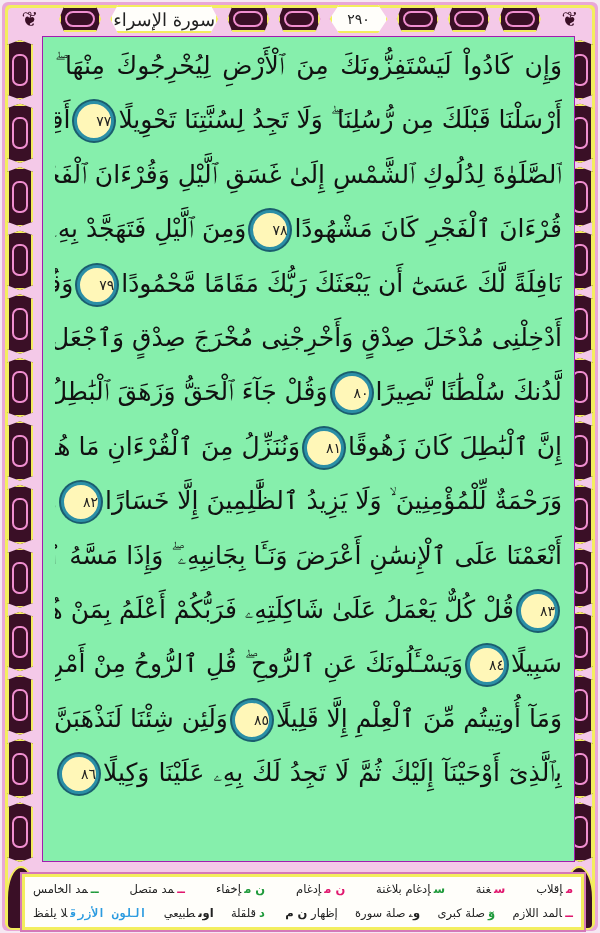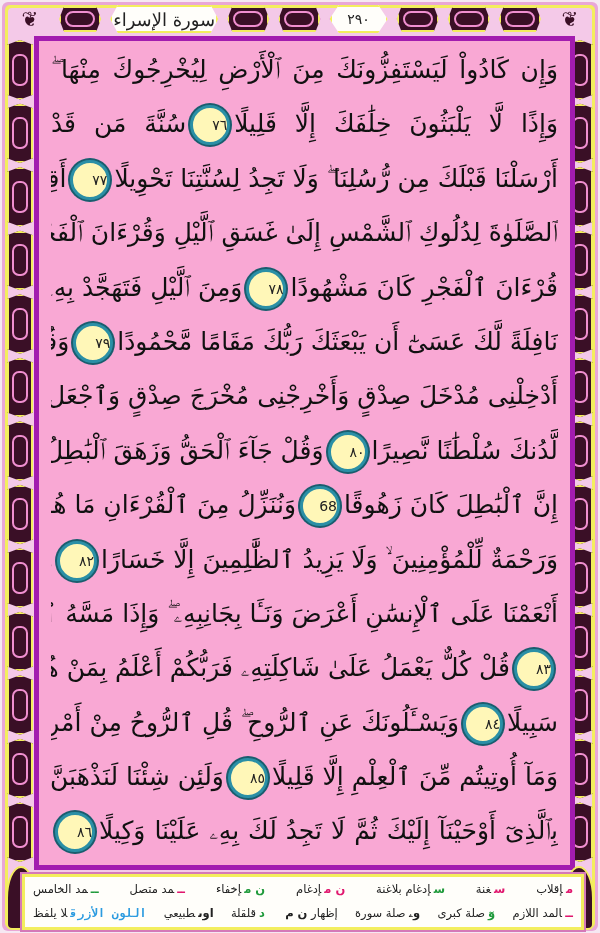--- a/index.html
+++ b/index.html
@@ -21,21 +21,21 @@
   .corner { width:40px; height:30px; display:flex; align-items:center; justify-content:center; font-size:20px; color:#3a0f26; }
 
   
   .side { position:absolute; top:40px; width:26px; height:822px; display:flex; flex-direction:column; gap:4px; }
   .side.left { left:7px; }
   .side.right { right:7px; }
   .side .vcell { flex:1; background:#3a0f26; border:2px solid #f3ee5e; outline:1px solid #d579b8; clip-path:polygon(0 8%,50% 0,100% 8%,100% 92%,50% 100%,0 92%); display:flex; align-items:center; justify-content:center; }
   .side .vcell span { width:12px; height:28px; border:2px solid #f08fd0; border-radius:7px; }
 
   
-  .text-box { position:absolute; left:34px; top:36px; width:531px; height:824px; background:#f9a8d4; border:5px solid #a21caf; }
+  .text-box { position:absolute; left:42px; top:36px; width:531px; height:824px; background:#86efac; border:1px solid #a21caf; }
   .lines { position:absolute; left:12px; right:12px; top:2px; direction:rtl; }
   .line { height:54.4px; line-height:54.4px; font-family:"DejaVu Sans", sans-serif; font-size:25px; color:#111; text-align:justify; text-align-last:justify; white-space:nowrap; overflow:hidden; }
   .ayah { display:inline-block; width:34px; height:34px; line-height:34px; vertical-align:middle; text-align:center; font-size:14px; color:#222; background:#fff7b8; border:3px solid #2b8fa6; border-radius:50%; box-shadow:0 0 0 2px #1a5d6e; margin:0 4px; }
 
   
   .legend { position:absolute; left:22px; top:874px; width:556px; height:50px; background:#fffefa; border:3px solid #f3ee5e; outline:2px solid #d579b8; direction:rtl; font-family:"DejaVu Sans", sans-serif; font-size:11.5px; color:#222; }
   .legend-row { display:flex; justify-content:space-between; align-items:center; height:24px; padding:0 8px; }
   .legend-item { white-space:nowrap; }
   .legend-item .sw { font-weight:bold; margin-left:3px; }
   .c-red { color:#e0166e; }
@@ -157,28 +157,27 @@
         <span></span>
       </div>
     <div class="vcell">
         <span></span>
       </div>
   </div>
 
   <div class="text-box">
     <div class="lines">
       <div class="line"><span>وَإِن كَادُواْ لَيَسْتَفِزُّونَكَ مِنَ ٱلْأَرْضِ لِيُخْرِجُوكَ مِنْهَا ۖ</span></div>
-      <div class="line"><span>وَإِذًا لَّا يَلْبَثُونَ خِلَٰفَكَ إِلَّا قَلِيلًا</span><span class="ayah">٧٦</span><span>سُنَّةَ مَن قَدْ</span></div>
       <div class="line"><span>أَرْسَلْنَا قَبْلَكَ مِن رُّسُلِنَا ۖ وَلَا تَجِدُ لِسُنَّتِنَا تَحْوِيلًا</span><span class="ayah">٧٧</span><span>أَقِمِ</span></div>
       <div class="line"><span>ٱلصَّلَوٰةَ لِدُلُوكِ ٱلشَّمْسِ إِلَىٰ غَسَقِ ٱلَّيْلِ وَقُرْءَانَ ٱلْفَجْرِ ۖ إِنَّ</span></div>
       <div class="line"><span>قُرْءَانَ ٱلْفَجْرِ كَانَ مَشْهُودًا</span><span class="ayah">٧٨</span><span>وَمِنَ ٱلَّيْلِ فَتَهَجَّدْ بِهِۦ</span></div>
       <div class="line"><span>نَافِلَةً لَّكَ عَسَىٰٓ أَن يَبْعَثَكَ رَبُّكَ مَقَامًا مَّحْمُودًا</span><span class="ayah">٧٩</span><span>وَقُل رَّبِّ</span></div>
       <div class="line"><span>أَدْخِلْنِى مُدْخَلَ صِدْقٍ وَأَخْرِجْنِى مُخْرَجَ صِدْقٍ وَٱجْعَل لِّى مِن</span></div>
       <div class="line"><span>لَّدُنكَ سُلْطَٰنًا نَّصِيرًا</span><span class="ayah">٨٠</span><span>وَقُلْ جَآءَ ٱلْحَقُّ وَزَهَقَ ٱلْبَٰطِلُ ۚ</span></div>
-      <div class="line"><span>إِنَّ ٱلْبَٰطِلَ كَانَ زَهُوقًا</span><span class="ayah">68</span><span>وَنُنَزِّلُ مِنَ ٱلْقُرْءَانِ مَا هُوَ شِفَآءٌ</span></div>
+      <div class="line"><span>إِنَّ ٱلْبَٰطِلَ كَانَ زَهُوقًا</span><span class="ayah">٨١</span><span>وَنُنَزِّلُ مِنَ ٱلْقُرْءَانِ مَا هُوَ شِفَآءٌ</span></div>
       <div class="line"><span>وَرَحْمَةٌ لِّلْمُؤْمِنِينَ ۙ وَلَا يَزِيدُ ٱلظَّٰلِمِينَ إِلَّا خَسَارًا</span><span class="ayah">٨٢</span><span>وَإِذَآ</span></div>
       <div class="line"><span>أَنْعَمْنَا عَلَى ٱلْإِنسَٰنِ أَعْرَضَ وَنَـَٔا بِجَانِبِهِۦ ۖ وَإِذَا مَسَّهُ ٱلشَّرُّ كَانَ يَـُٔوسًا</span></div>
       <div class="line"><span class="ayah">٨٣</span><span>قُلْ كُلٌّ يَعْمَلُ عَلَىٰ شَاكِلَتِهِۦ فَرَبُّكُمْ أَعْلَمُ بِمَنْ هُوَ أَهْدَىٰ</span></div>
       <div class="line"><span>سَبِيلًا</span><span class="ayah">٨٤</span><span>وَيَسْـَٔلُونَكَ عَنِ ٱلرُّوحِ ۖ قُلِ ٱلرُّوحُ مِنْ أَمْرِ رَبِّى</span></div>
       <div class="line"><span>وَمَآ أُوتِيتُم مِّنَ ٱلْعِلْمِ إِلَّا قَلِيلًا</span><span class="ayah">٨٥</span><span>وَلَئِن شِئْنَا لَنَذْهَبَنَّ</span></div>
       <div class="line"><span>بِٱلَّذِىٓ أَوْحَيْنَآ إِلَيْكَ ثُمَّ لَا تَجِدُ لَكَ بِهِۦ عَلَيْنَا وَكِيلًا</span><span class="ayah">٨٦</span></div>
     </div>
   </div>
 
   <div class="legend-corner l"></div>

